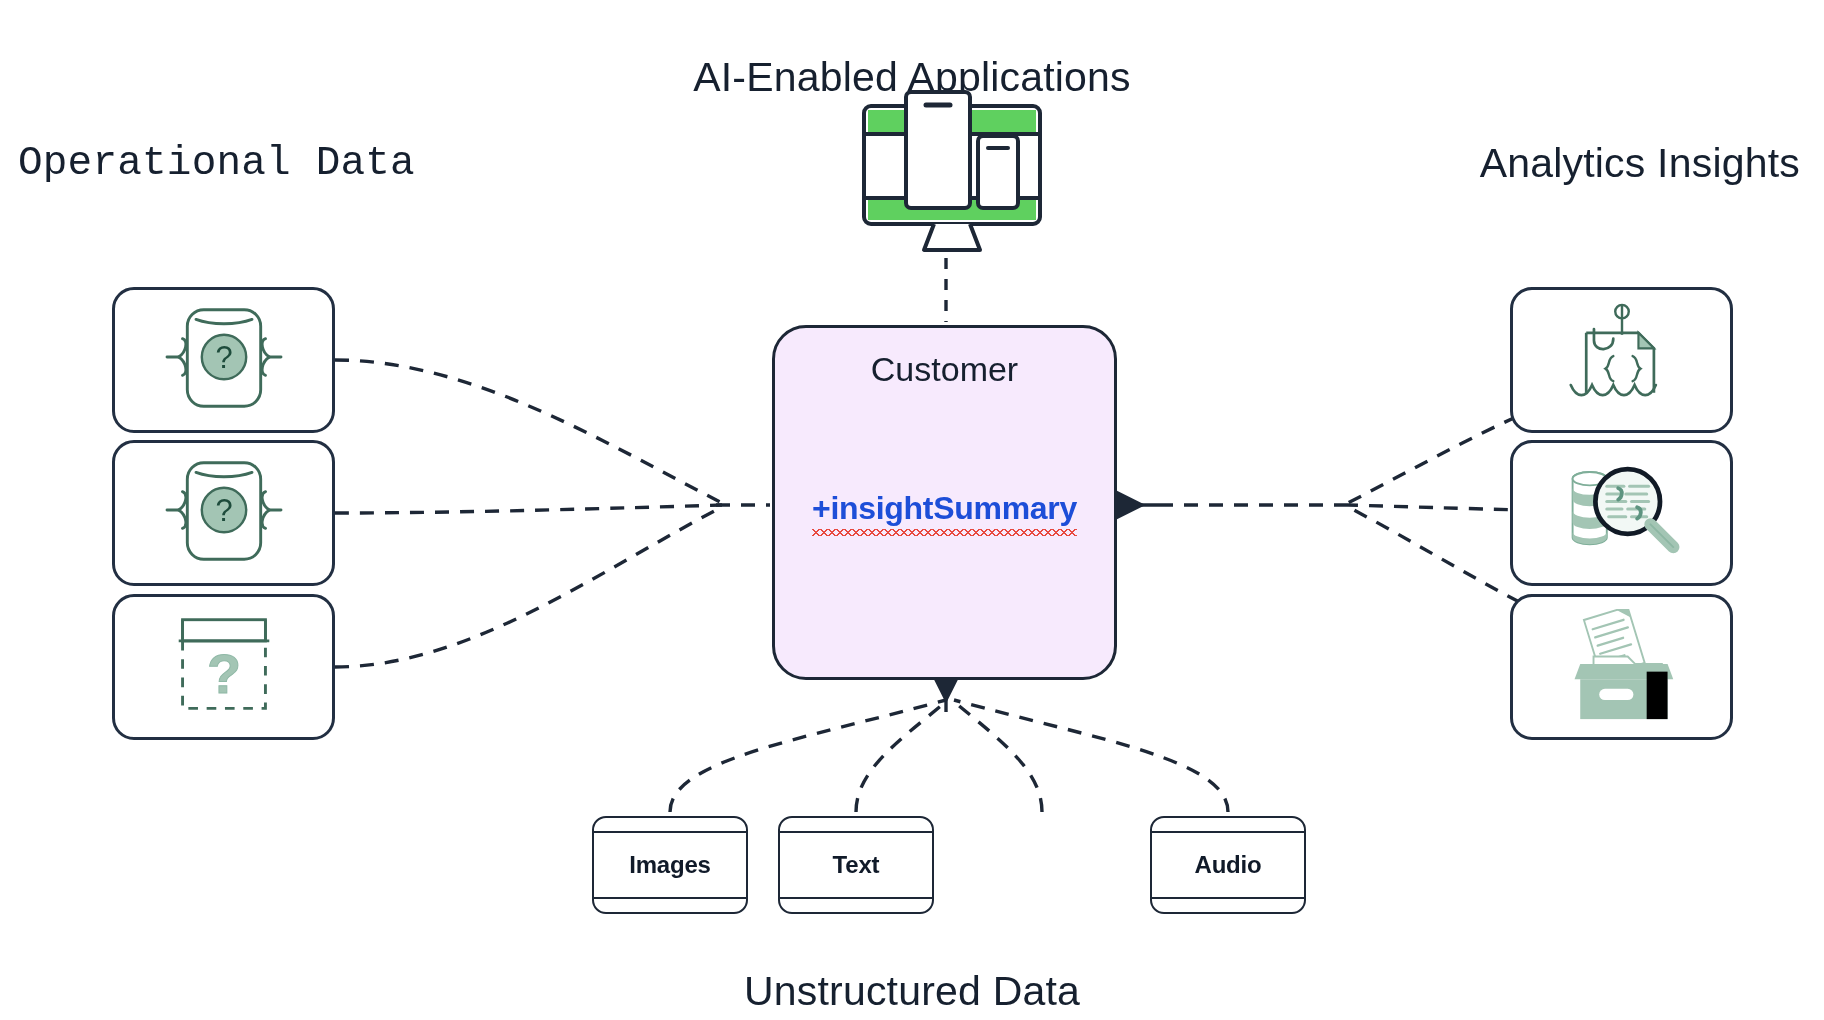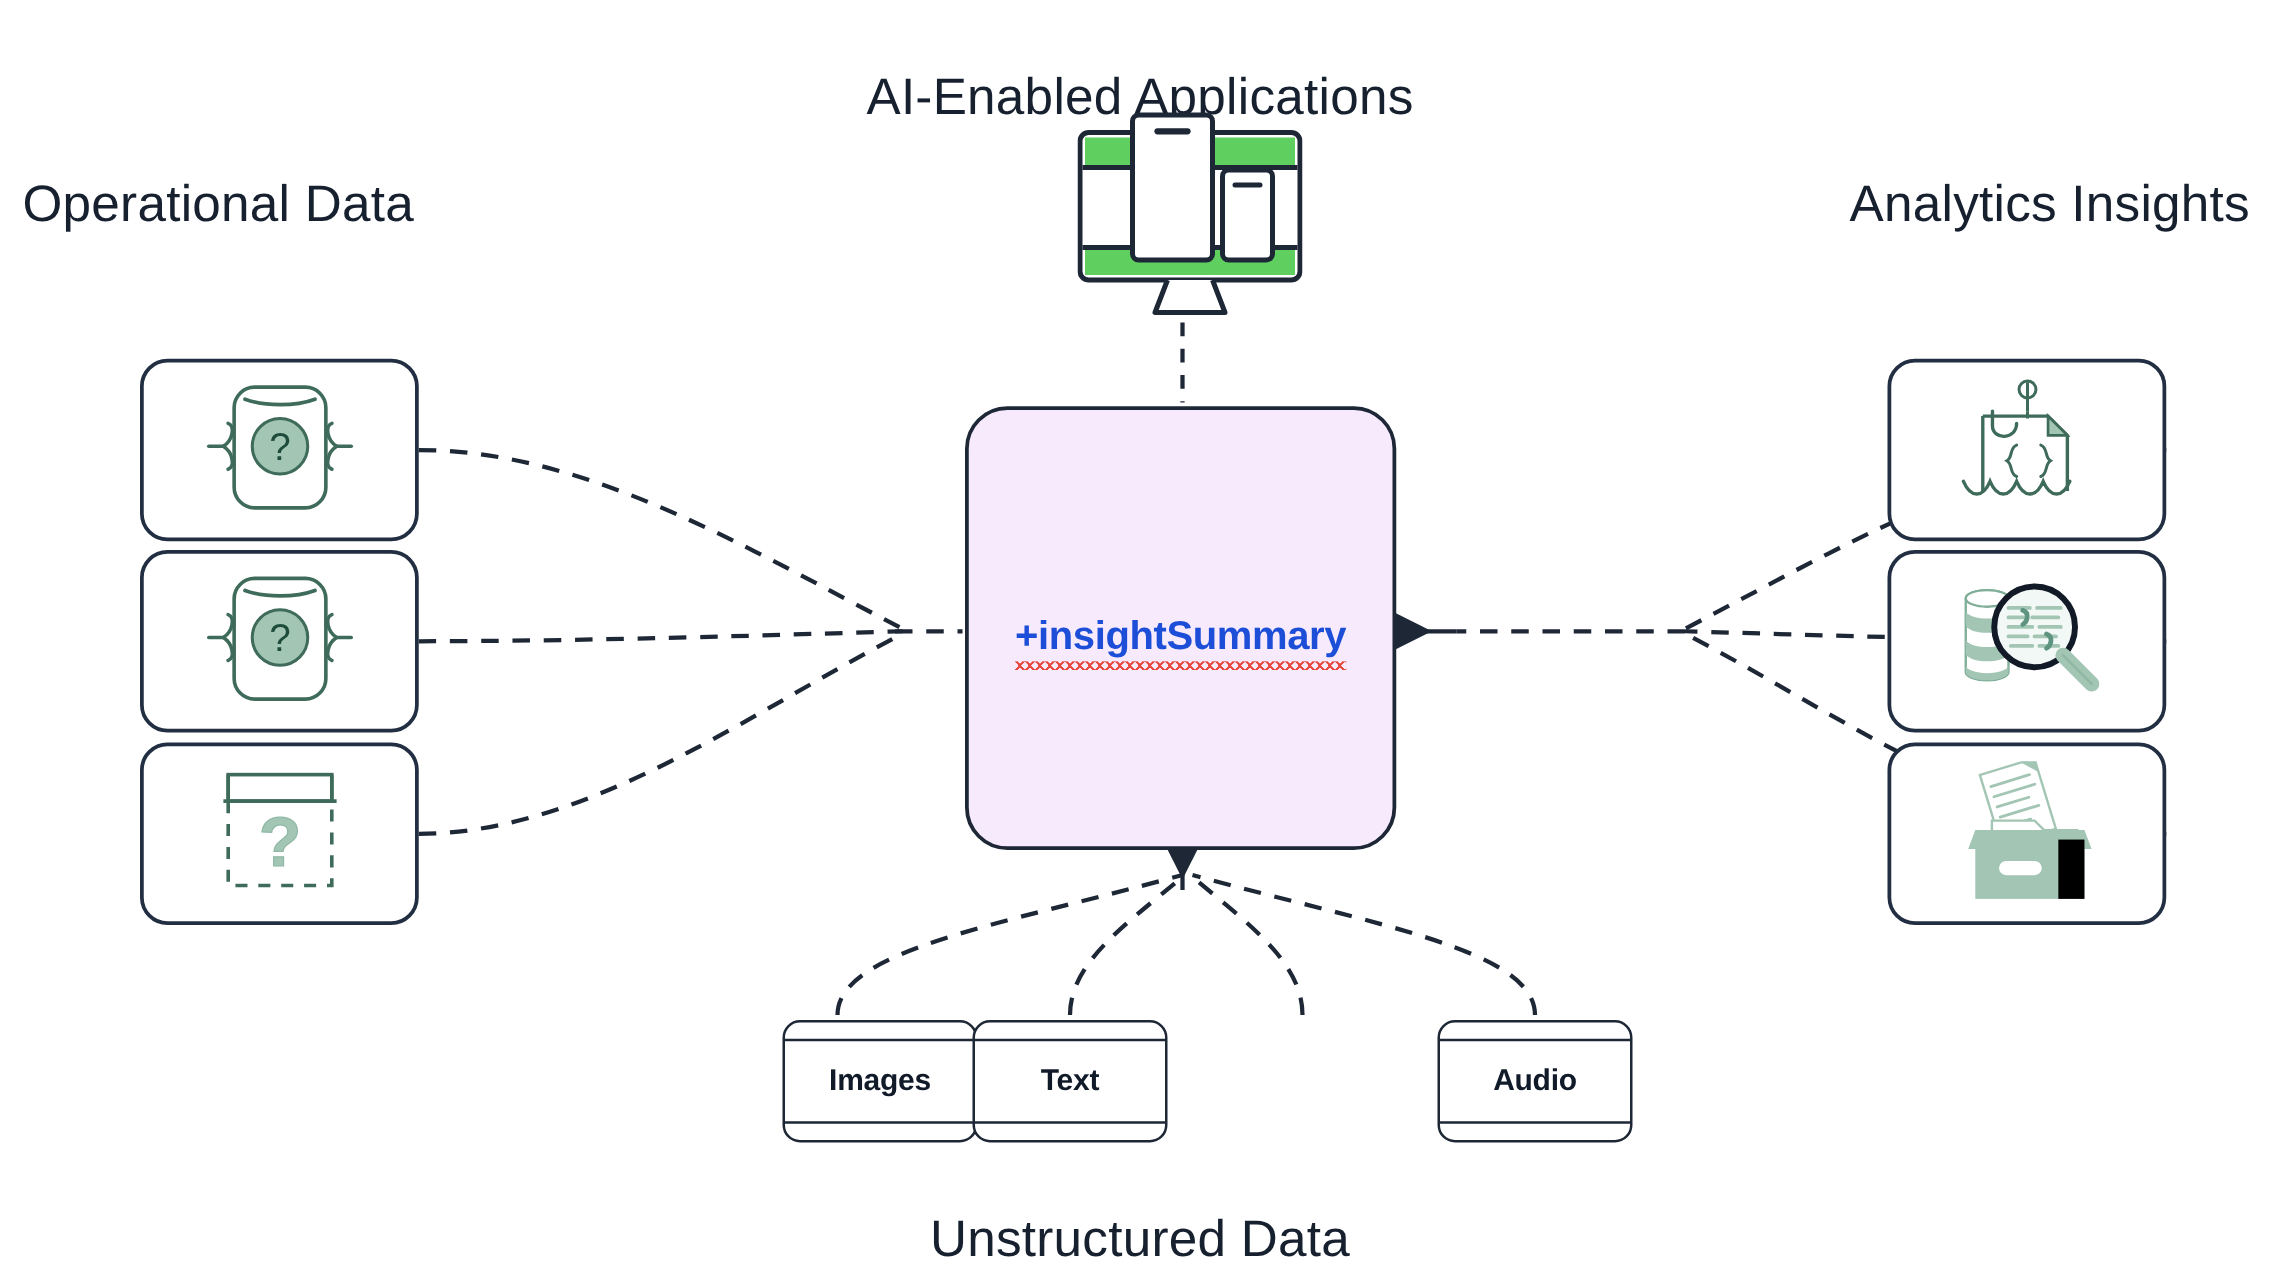--- a/index.html
+++ b/index.html
@@ -14,21 +14,21 @@
   
   .heading{
     position:absolute;
     font-weight:400;
     font-size:41px;
     letter-spacing:.2px;
     color:#16202f;
     white-space:nowrap;
   }
   #h-apps{left:0;top:10px;width:1824px;text-align:center;margin-top:44px;}
-  #h-operational{left:18px;top:140px;}
+  #h-operational{left:18px;top:140px;font-family:Liberation Mono, monospace;}
   #h-analytics{left:1824px;top:140px;transform:translateX(-100%);padding-right:24px;}
   #h-unstructured{left:0;top:968px;width:1824px;text-align:center;}
 
   
   .card{
     position:absolute;
     background:#fff;
     border:3px solid #222f42;
     border-radius:22px;
     box-sizing:border-box;
@@ -74,21 +74,21 @@
     position:absolute;top:816px;width:156px;height:98px;
     background:#fff;border:2.5px solid #1d2736;border-radius:14px;
     box-sizing:border-box;
   }
   .ucard .bar-top{position:absolute;left:0;right:0;top:13px;height:0;border-top:2.5px solid #1d2736;}
   .ucard .bar-bot{position:absolute;left:0;right:0;bottom:13px;height:0;border-bottom:2.5px solid #1d2736;}
   .ucard .ulabel{
     position:absolute;left:0;right:0;top:50%;transform:translateY(-50%);
     text-align:center;font-size:24px;font-weight:700;color:#101a29;letter-spacing:-.2px;
   }
-  #ucard-0{left:592px;margin-left:34px;}
+  #ucard-0{left:592px;}
   #ucard-1{left:778px;}
   #ucard-2{left:964px;}
   #ucard-3{left:1150px;}
 
   
   #device-icon{position:absolute;left:862px;top:88px;width:180px;height:168px;}
 </style>
 </head>
 <body>
 
@@ -282,20 +282,21 @@
         <path d="M26,58 h92 l6,16 H20 Z" fill="#a3c5b4"></path>
 
         <rect x="26" y="74" width="92" height="42" fill="#a3c5b4"></rect>
         <rect x="96" y="66" width="22" height="50" fill="#000000"></rect>
         <rect x="46" y="84" width="36" height="12" rx="6" fill="#ffffff"></rect>
       </svg>
     </span>
   </div>
 
   <div id="center-box"></div>
+  <div id="center-title" style="left:772px;width:345px;top:350px;">Customer</div>
   <div id="center-attr-wrap" style="left:772px;top:490px;">
     <span id="center-attr">
       <span>+insightSummary</span>
       <span id="center-attr-underline"></span>
     </span>
   </div>
 
   <div class="ucard" id="ucard-0">
     <span class="bar-top"></span>
     <span class="bar-bot"></span>

